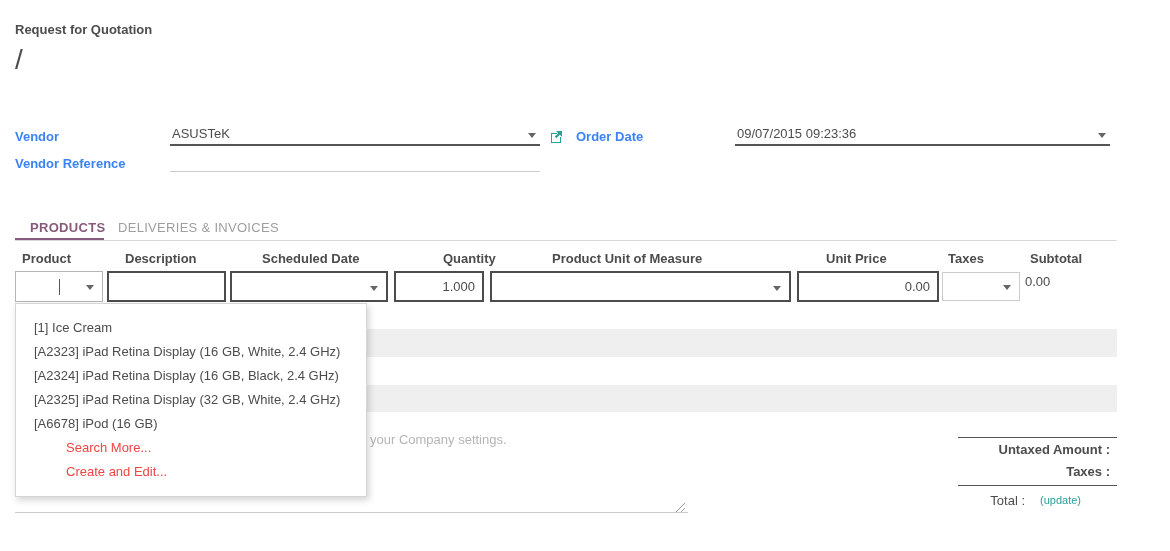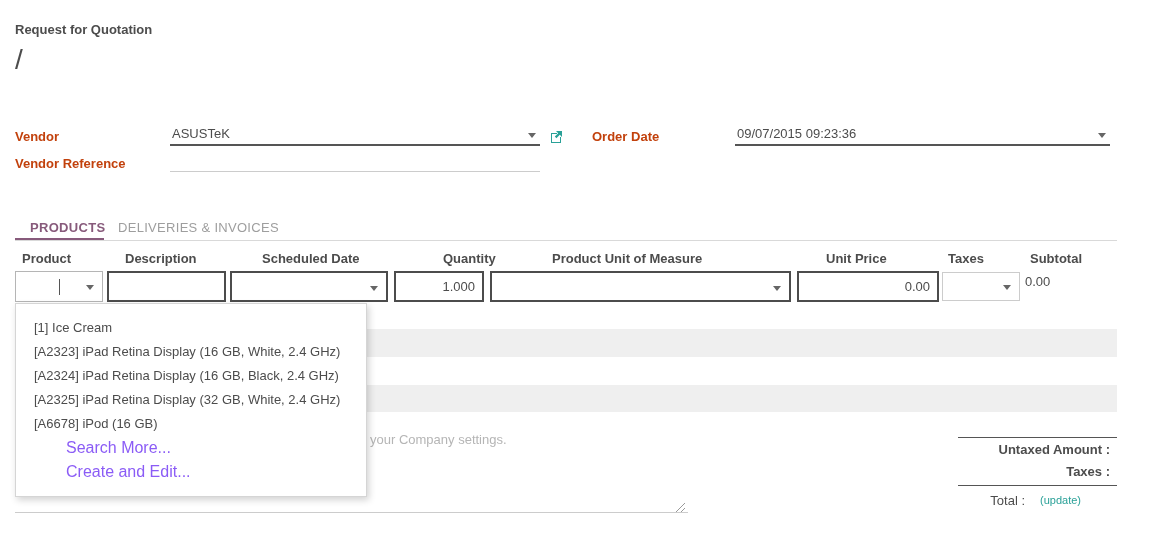--- a/index.html
+++ b/index.html
@@ -3,21 +3,21 @@
 <meta charset="utf-8">
 <style>
   * { margin:0; padding:0; box-sizing:border-box; }
   body { background:#fff; font-family:"Liberation Sans", sans-serif; color:#4c4c4c; }
   .canvas { position:relative; width:1117px; height:551px; background:#fff; overflow:hidden; }
   .abs { position:absolute; }
 
   .doc-title { left:15px; top:22px; font-size:13px; font-weight:bold; color:#4c4c4c; }
   .doc-number { left:15px; top:44px; font-size:28px; font-weight:400; color:#4c4c4c; }
 
-  .field-label { font-size:13px; font-weight:bold; color:#c2410c; }
+  .field-label { font-size:13px; font-weight:bold; color:#3b82f6; }
   .uline-input { border:none; border-bottom:2px solid #555; font-size:13px; color:#4c4c4c;
                  background:transparent; outline:none; padding:2px 16px 3px 2px;
                  font-family:"Liberation Sans", sans-serif; }
   .uline-input.light { border-bottom:1px solid #ccc; }
   .caret { width:0; height:0; border-left:4px solid transparent; border-right:4px solid transparent;
            border-top:5px solid #666; display:inline-block; }
 
   .tab { font-size:13px; font-weight:bold; letter-spacing:.3px; cursor:default; }
   .tab.active { color:#875a7b; }
   .tab.inactive { color:#9e9e9e; font-weight:normal; }
@@ -35,21 +35,21 @@
   .select-box.lighter { border:1px solid #ccc; }
   .select-caret { position:absolute; right:8px; top:13px; }
   .text-cursor { width:1px; height:16px; background:#555; }
 
   .stripe { background:#efefef; }
 
   .dropdown { background:#fff; border:1px solid #d5d5d5; box-shadow:2px 3px 7px rgba(0,0,0,.18);
               z-index:10; padding:12px 0; }
   .dd-item { font-size:13px; line-height:24px; padding-left:18px; color:#4c4c4c;
              white-space:nowrap; cursor:default; }
-  .dd-action { font-size:16px; line-height:24px; padding-left:50px; color:#8b5cf6; cursor:default; }
+  .dd-action { font-size:13px; line-height:24px; padding-left:50px; color:#ef4444; cursor:default; }
 
   .muted-note { font-size:13px; color:#b5b5b5; white-space:nowrap; }
 
   .totals-line { height:1px; background:#555; }
   .t-label { font-size:13px; font-weight:bold; color:#4c4c4c; text-align:right; }
   .t-value { font-size:13px; color:#4c4c4c; text-align:right; }
   .t-total-label { font-size:13px; color:#4c4c4c; text-align:right; }
   .t-update { font-size:11px; color:#2aa198; text-align:left; }
   .t-total-value { font-size:16px; font-weight:bold; color:#4c4c4c; text-align:right; }
 
@@ -67,21 +67,21 @@
   <div class="abs field-label" style="left:15px; top:129px;">Vendor</div>
   <div class="abs" style="left:170px; top:124px; width:370px;">
     <input class="uline-input" style="width: 370px;" value="ASUSTeK">
     <span class="caret abs" style="right:4px; top:9px;"></span>
   </div>
   <svg class="abs" style="left:549px; top:129px;" width="15" height="15" viewBox="0 0 15 15">
     <path d="M2 4 h6 v1 H3 v8 h8 v-5 h1 v6 H2 z" fill="#2aa198"></path>
     <path d="M7 2 h6 v6 l-2.2-2.2 -3.4 3.4 -1.6-1.6 3.4-3.4 z" fill="#2aa198"></path>
   </svg>
 
-  <div class="abs field-label" style="left:592px; top:129px;">Order Date</div>
+  <div class="abs field-label" style="left:576px; top:129px;">Order Date</div>
   <div class="abs" style="left:735px; top:124px; width:375px;">
     <input class="uline-input" style="width: 375px;" value="09/07/2015 09:23:36">
     <span class="caret abs" style="right:4px; top:9px;"></span>
   </div>
 
   <div class="abs field-label" style="left:15px; top:156px;">Vendor Reference</div>
   <input class="abs uline-input light" style="left: 170px; top: 151px; width: 370px;" value="">
 
   <div class="abs tab active" style="left:30px; top:220px;">PRODUCTS</div>
   <div class="abs tab inactive" style="left:118px; top:220px;">DELIVERIES &amp; INVOICES</div>

